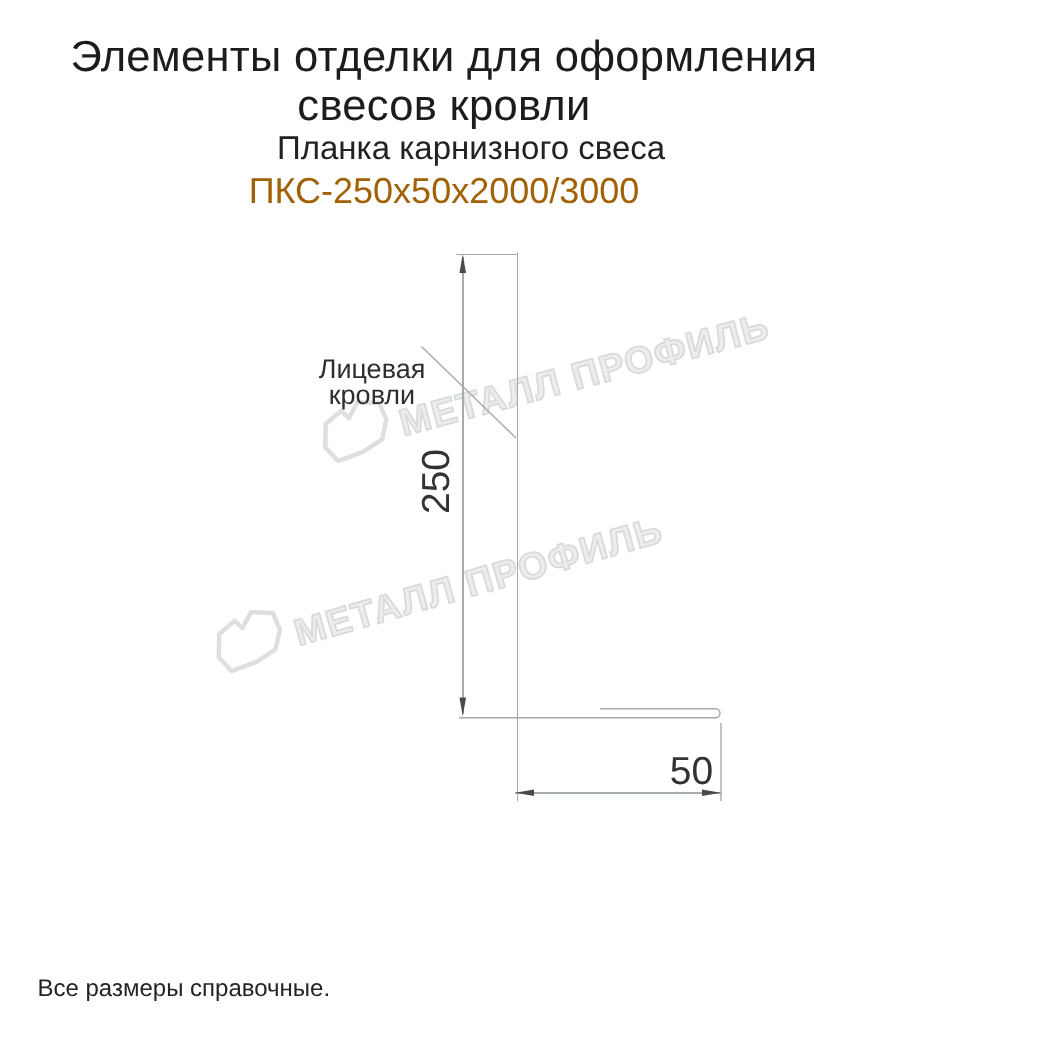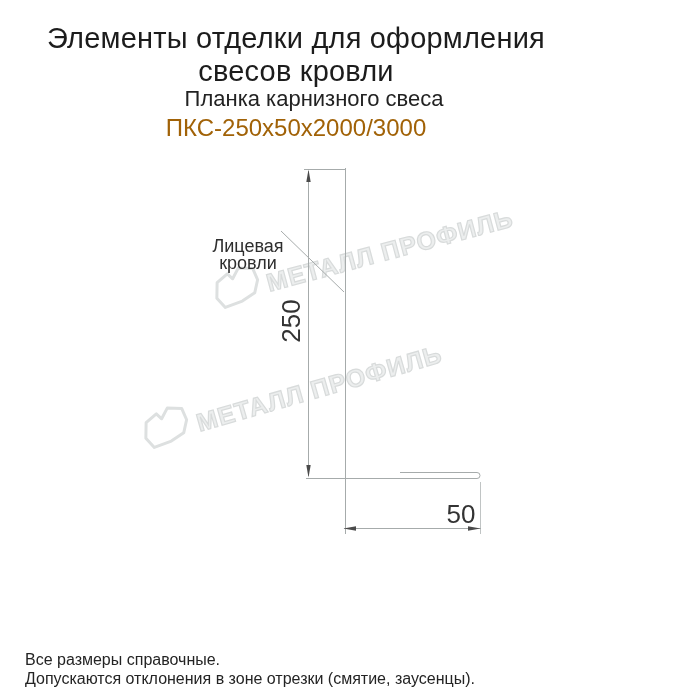--- a/index.html
+++ b/index.html
@@ -77,15 +77,14 @@
   </svg>
 
   <div class="abs" id="face-label">
     <span>Лицевая</span><br>
     <span>кровли</span>
   </div>
   <div class="abs dim-text" id="dim-height">250</div>
   <div class="abs dim-text" id="dim-width">50</div>
 
   <div class="abs footer-note" id="footer-note-1">Все размеры справочные.</div>
-  <div class="abs footer-note" id="footer-note-2">Допускаются отклонения в зоне отрезки (смятие, заусенцы).</div>
 
 </div>
 
 </body></html>

